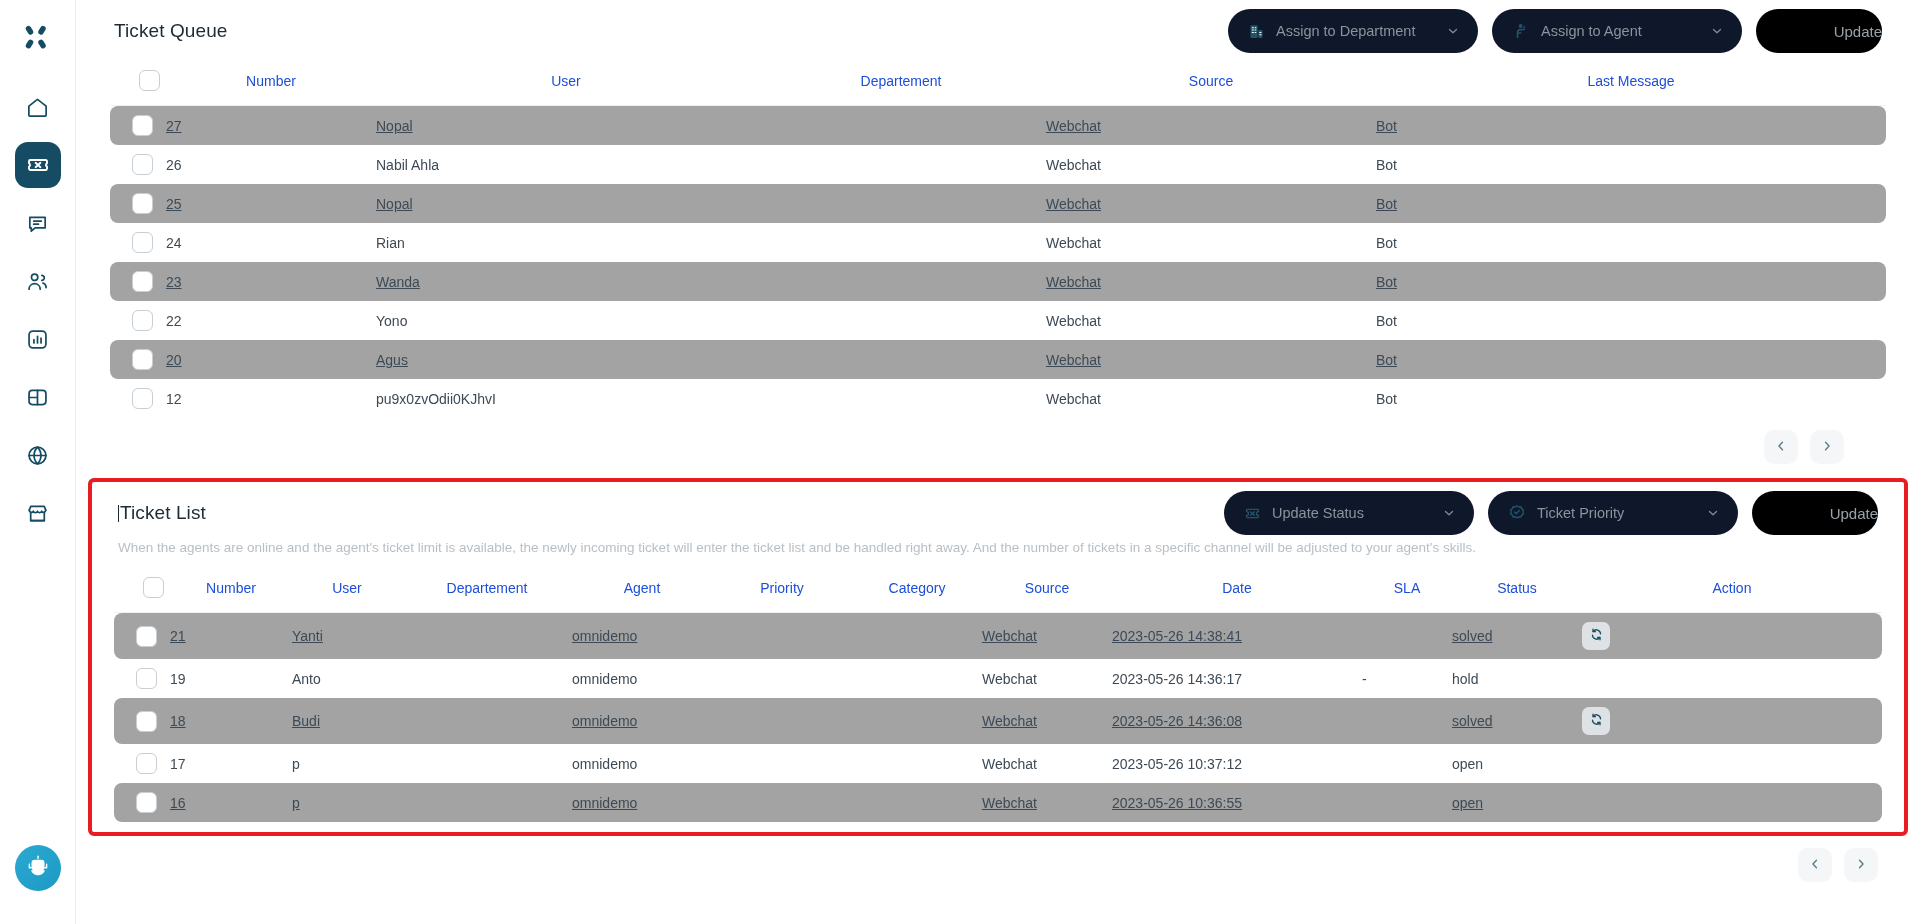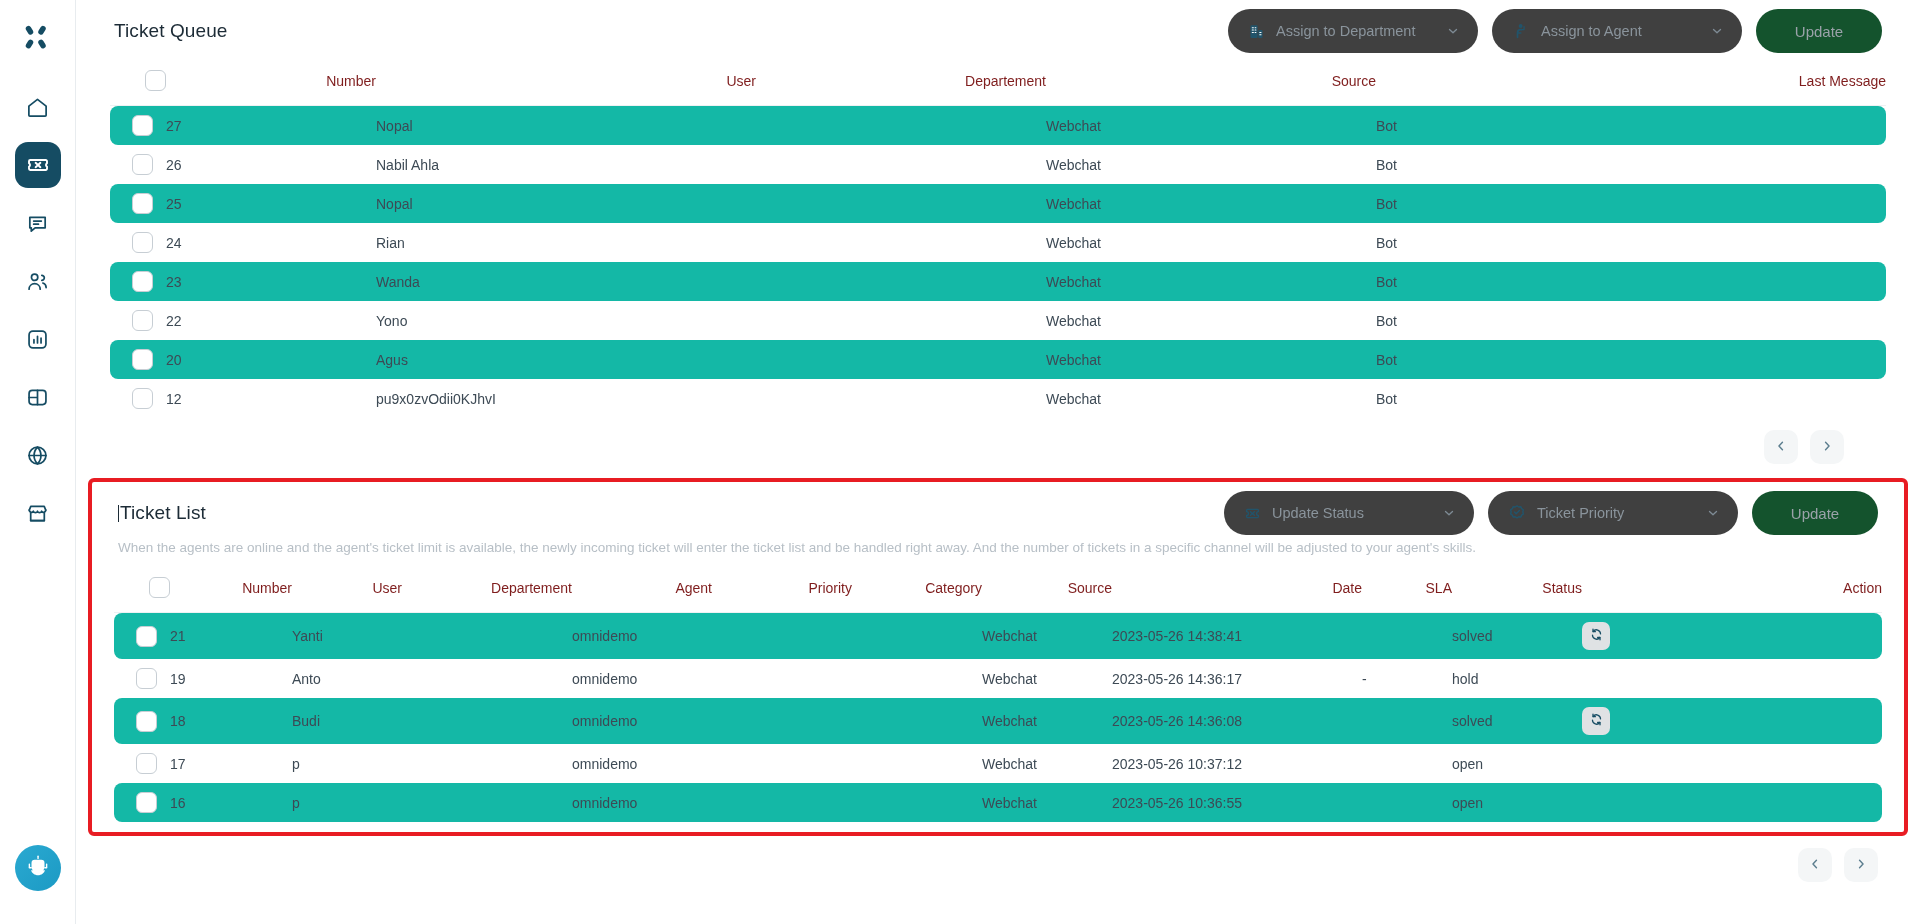--- a/index.html
+++ b/index.html
@@ -51,52 +51,52 @@
     font-size: 19px; color: #1c2b36; font-weight: 400;
     letter-spacing: .1px;
   }
   .sec-title.caret::before {
     content:""; display:inline-block; width:1px; height:17px;
     background:#1c2b36; vertical-align:-3px; margin-right:1px;
   }
   .head-actions { margin-left: auto; display: flex; align-items: center; gap: 14px; }
 
   .dropdown {
-    height: 44px; border-radius: 22px; background: #404040;
+    height: 44px; border-radius: 22px; background: #0f172a;
     display: flex; align-items: center; gap: 11px;
     padding: 0 18px 0 20px; cursor: pointer;
     color: #8a949c; font-size: 14.5px; min-width: 250px;
   }
   .dropdown .dd-label { flex: 1; white-space: nowrap; }
   .dropdown .dd-icon { color: #21546b; display: flex; }
   .dropdown .dd-caret { color: #7e8b95; display: flex; }
 
   .btn-update {
     height: 44px; min-width: 126px; border-radius: 22px;
-    background: #14532d; color: #9aa2a9; border: none;
-    font-size: 15px; font-family: inherit; cursor: pointer;
+    background: #000000; color: #9aa2a9; border: none;
+    font-size: 15px; font-family: inherit; cursor: pointer; text-align: right;
   }
 
   .sec-desc {
     font-size: 13.5px; color: #b7bfc6; padding: 0 4px;
     margin-top: -4px; margin-bottom: 14px; white-space: nowrap;
   }
 
   
   table { width: 100%; border-collapse: collapse; table-layout: fixed; }
   thead th {
-    font-size: 14px; color: #7f1d1d; font-weight: 400;
-    text-align: right; padding: 8px 0 14px 0;
+    font-size: 14px; color: #1d4ed8; font-weight: 400;
+    text-align: center; padding: 8px 0 14px 0;
     border-bottom: 1px solid #eef1f3;
   }
   tbody td {
     font-size: 14px; color: #3d4a55; font-weight: 400;
     padding: 9px 0; height: 38px;
   }
-  tbody tr.zebra td { background: #14b8a6; }
+  tbody tr.zebra td { background: #a3a3a3; text-decoration: underline; }
   tbody tr.zebra td:first-child { border-radius: 8px 0 0 8px; }
   tbody tr.zebra td:last-child { border-radius: 0 8px 8px 0; }
 
   .cbx {
     width: 21px; height: 21px; border: 1.6px solid #c7ced4;
     border-radius: 6px; background: #fff; display: inline-block;
     cursor: pointer; vertical-align: middle;
   }
   .col-cb { width: 56px; padding-left: 22px !important; }
 

